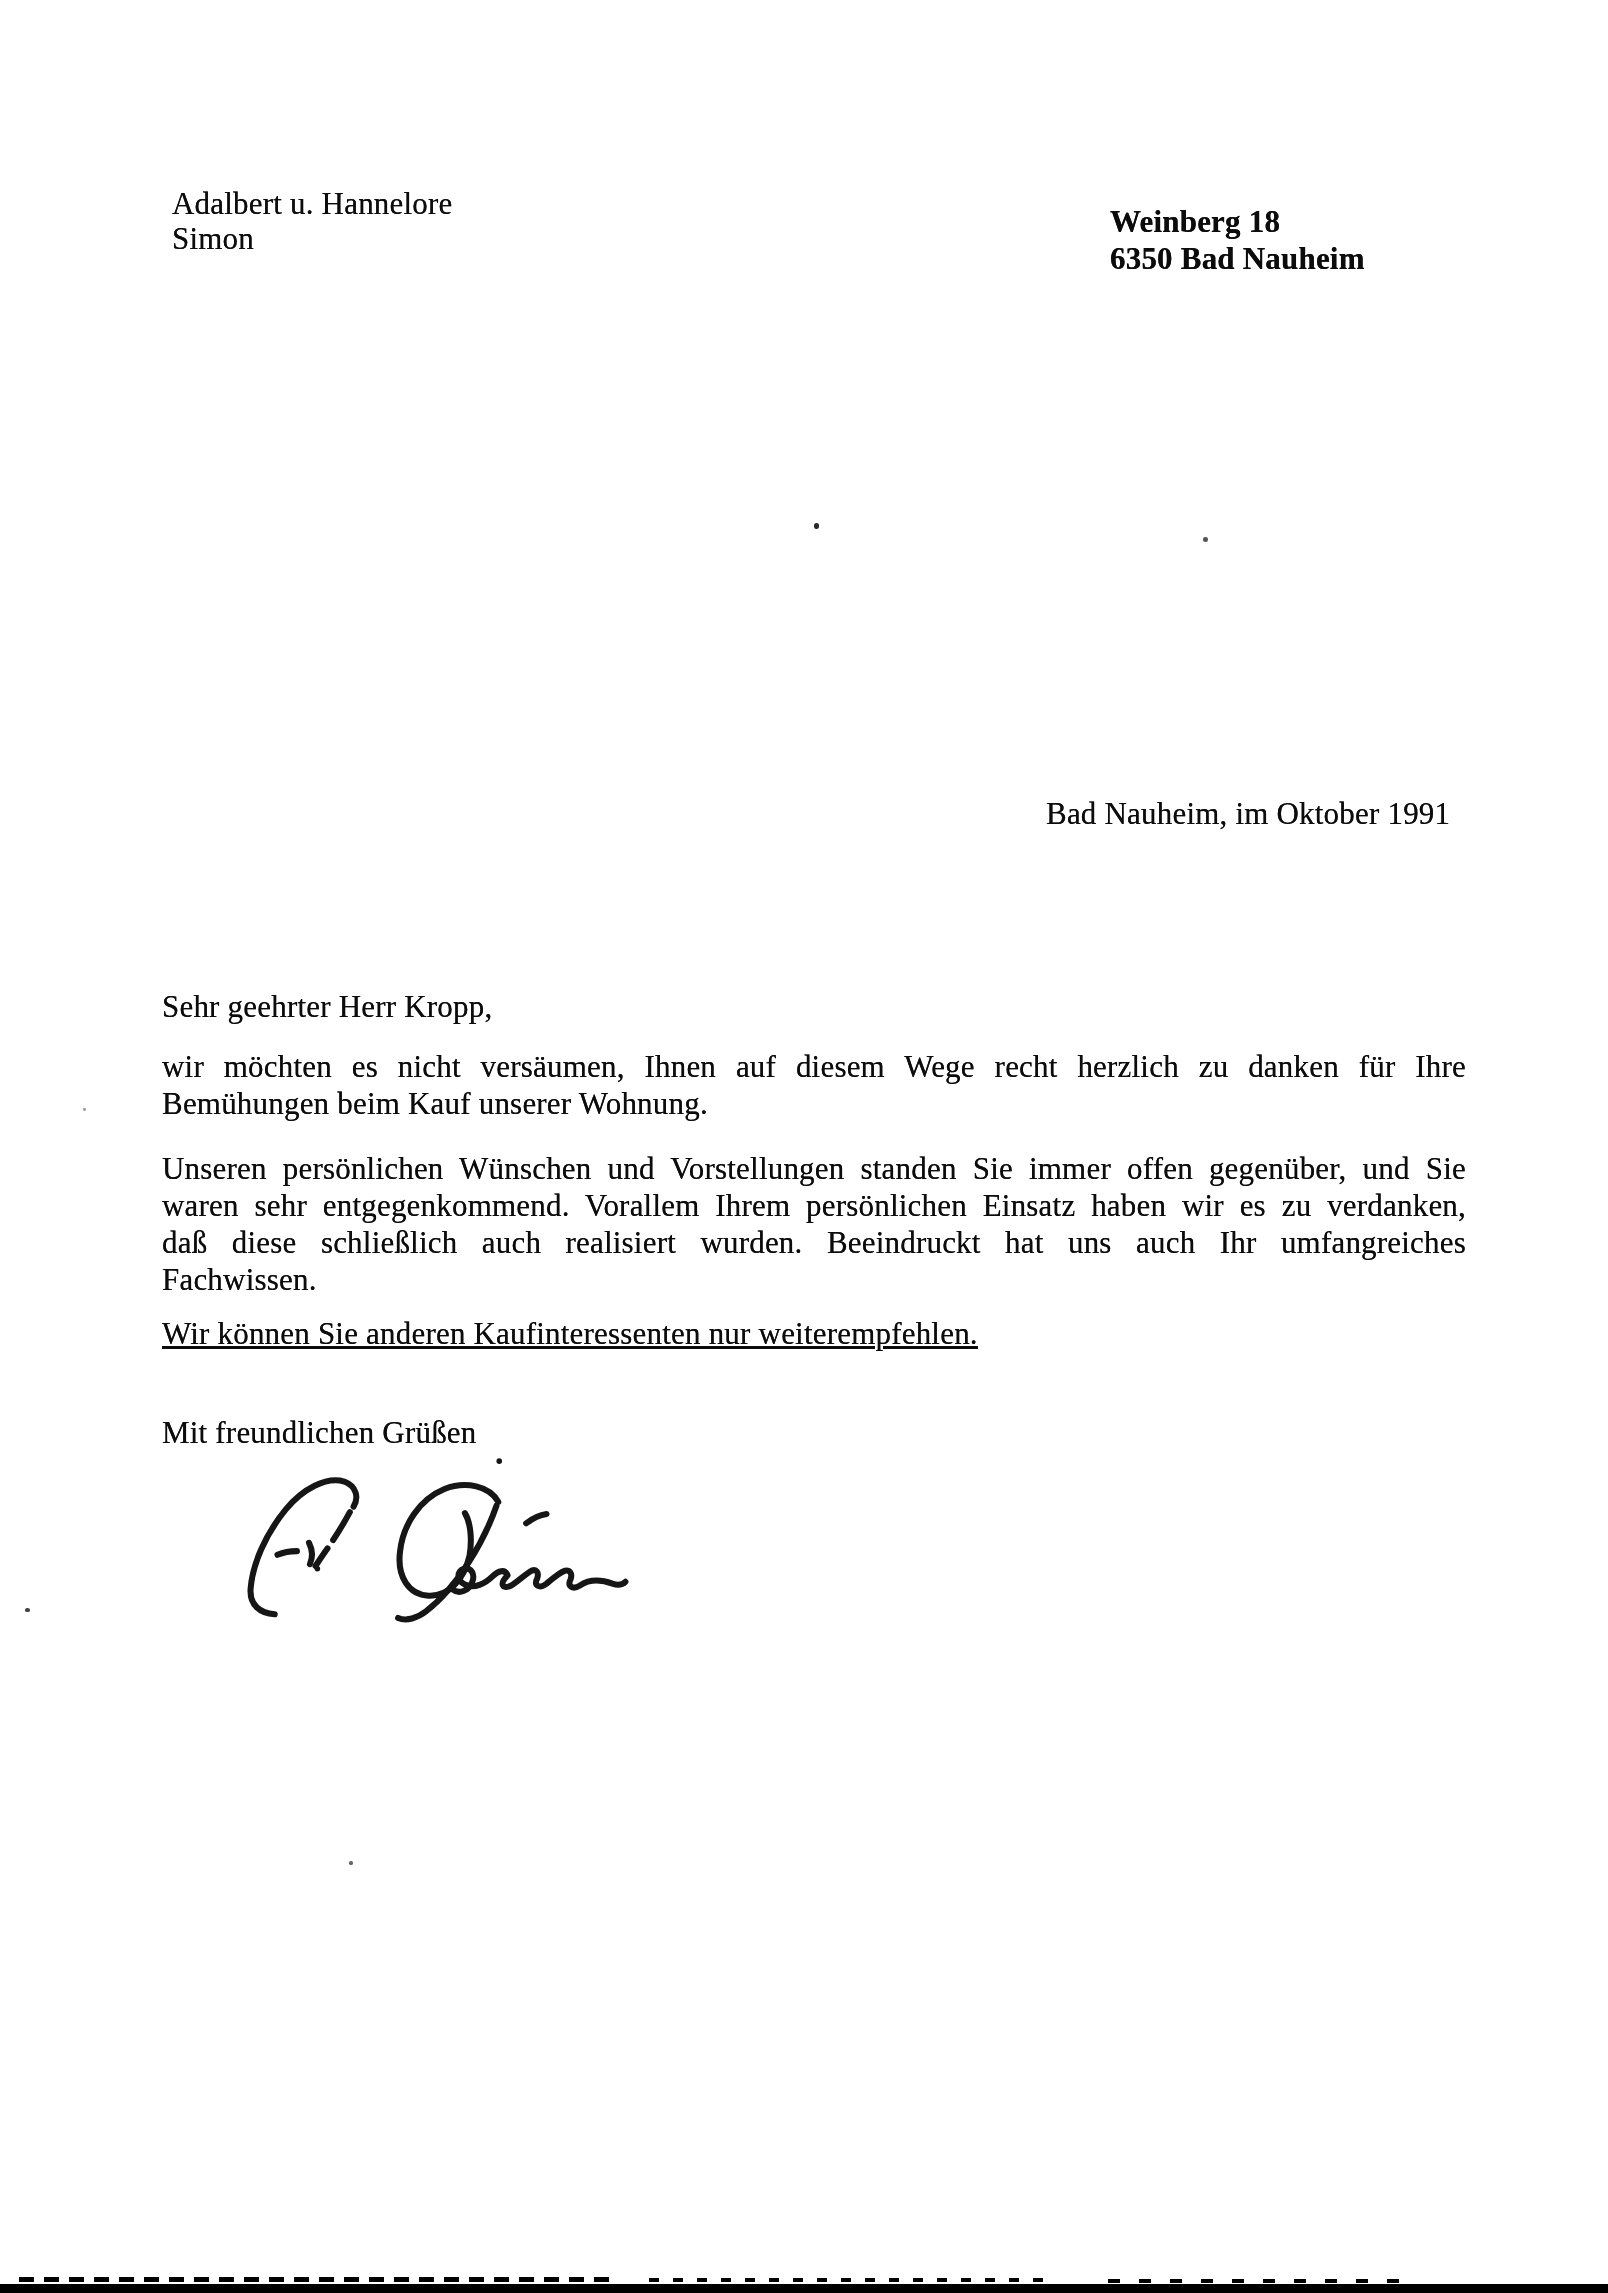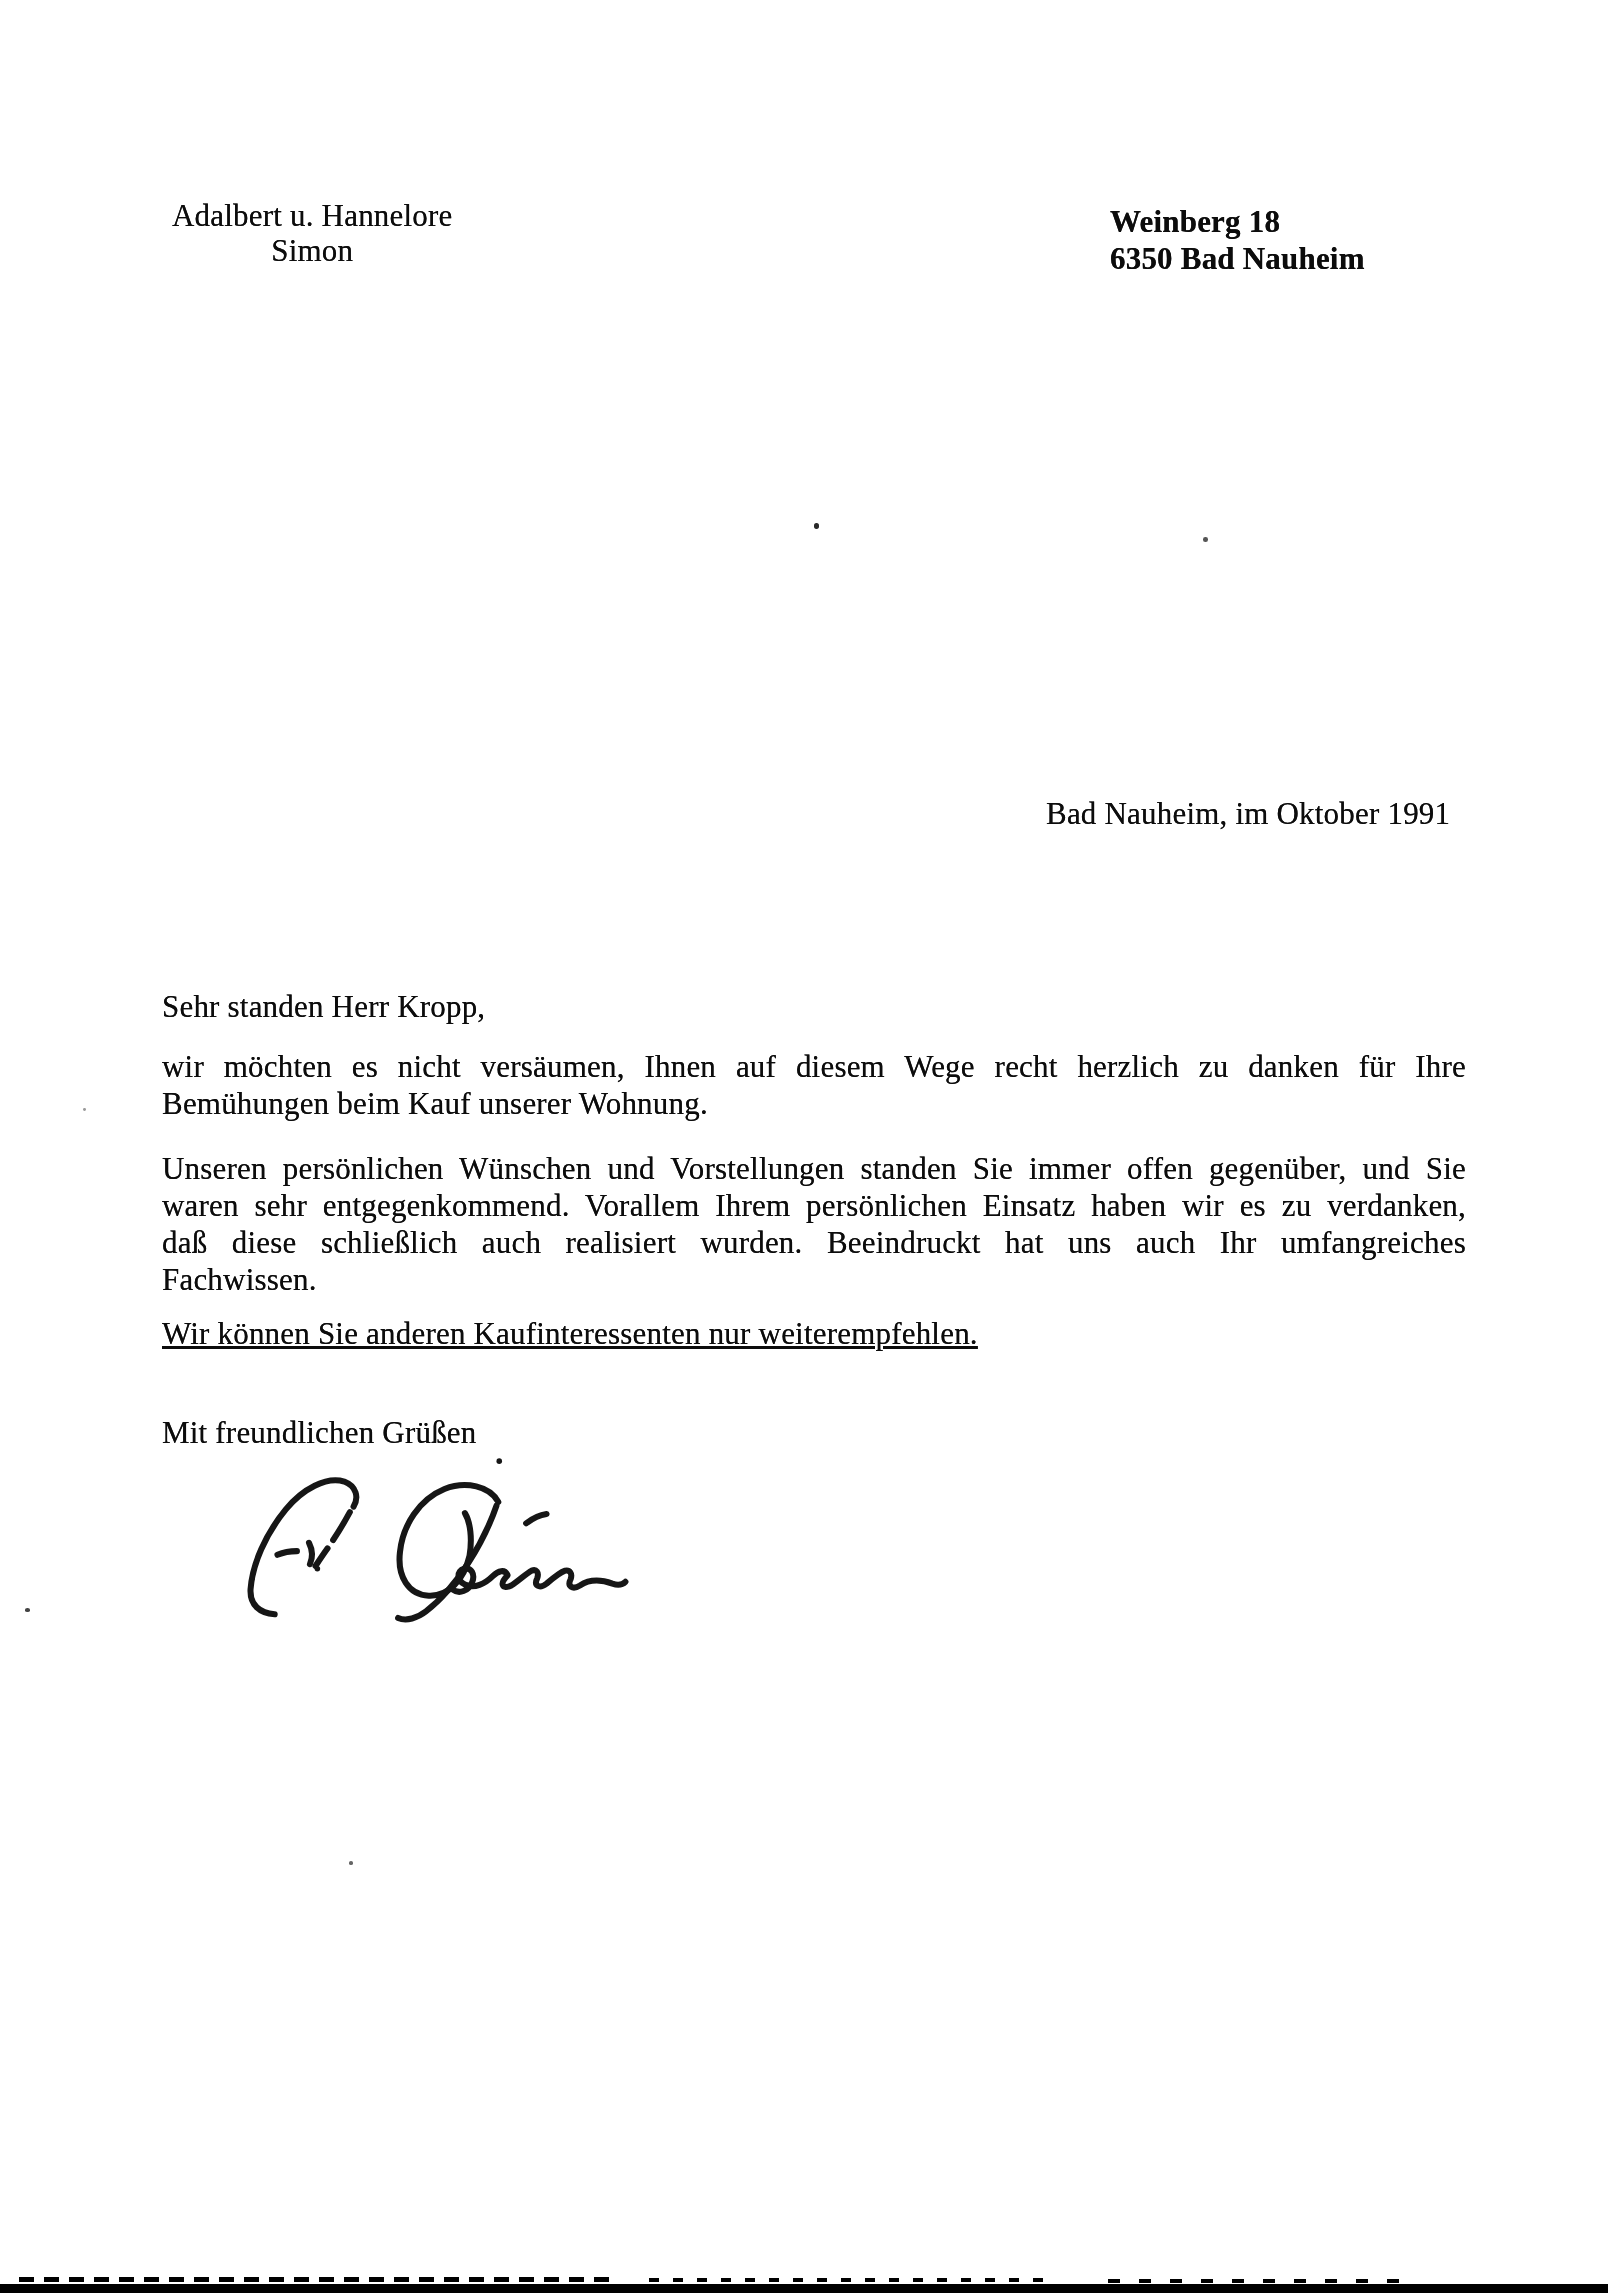--- a/index.html
+++ b/index.html
@@ -7,21 +7,21 @@
     position: relative;
     width: 1608px;
     height: 2294px;
     background: #ffffff;
     font-family: "Liberation Serif", "DejaVu Serif", serif;
     color: #0c0c0c;
     overflow: hidden;
   }
   .blk { position: absolute; font-size: 31px; letter-spacing: 0.2px;
          text-shadow: 0 0 0.6px rgba(10,10,10,0.85); }
-  .sender   { left: 172px;  top: 198px;  line-height: 35px; text-align: center; }
+  .sender   { left: 172px;  top: 186px;  line-height: 35px; }
   .address  { left: 1110px; top: 203px;  line-height: 37px; font-weight: bold; }
   .dateline { left: 1046px; top: 796px; }
   .salutation { left: 162px; top: 989px; }
   .para { left: 162px; width: 1304px; }
   .p1 { top: 1048px; }
   .p2 { top: 1150px; }
   .p3 { top: 1315px; text-decoration: underline; }
   .closing { left: 162px; top: 1415px; }
   .line { line-height: 37px; }
   .line.just { text-align: justify; text-align-last: justify; }
@@ -51,21 +51,21 @@
     <div>Simon</div>
   </div>
 
   <div class="blk address">
     <div>Weinberg 18</div>
     <div>6350 Bad Nauheim</div>
   </div>
 
   <div class="blk dateline">Bad Nauheim, im Oktober 1991</div>
 
-  <div class="blk salutation">Sehr standen Herr Kropp,</div>
+  <div class="blk salutation">Sehr geehrter Herr Kropp,</div>
 
   <div class="blk para p2">
     <div class="line just">Unseren persönlichen Wünschen und Vorstellungen standen Sie immer offen gegenüber, und Sie</div>
     <div class="line just">waren sehr entgegenkommend. Vorallem Ihrem persönlichen Einsatz haben wir es zu verdanken,</div>
     <div class="line just">daß diese schließlich auch realisiert wurden. Beeindruckt hat uns auch Ihr umfangreiches</div>
     <div class="line">Fachwissen.</div>
   </div>
 
   <div class="blk para p1">
     <div class="line just">wir möchten es nicht versäumen, Ihnen auf diesem Wege recht herzlich zu danken für Ihre</div>

